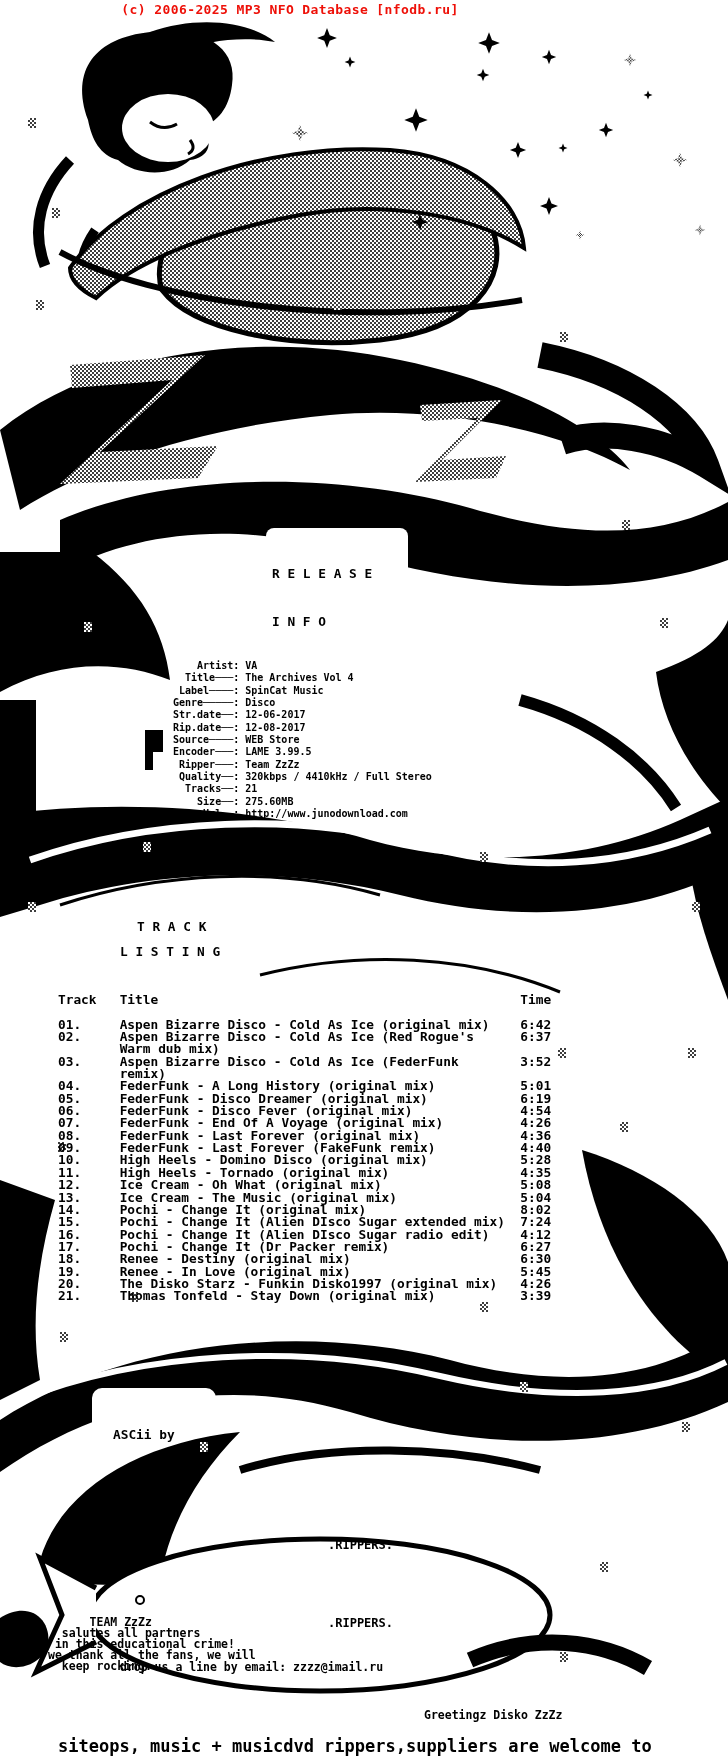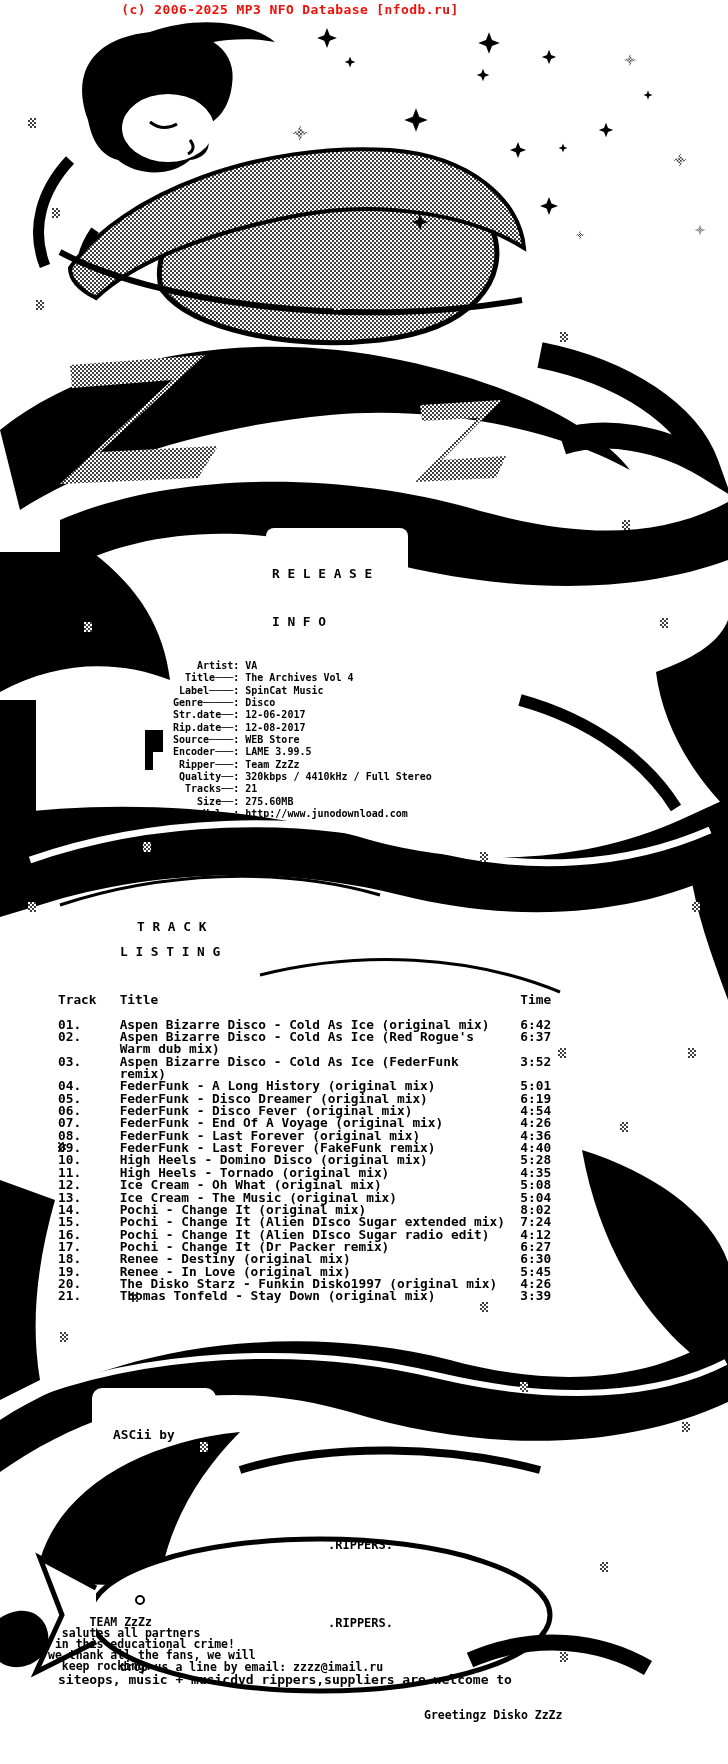--- a/index.html
+++ b/index.html
@@ -11,21 +11,21 @@
   #copyright{left:0;top:2px;width:580px;text-align:center;font-size:13px;letter-spacing:0.4px;}
   #rel-heading{left:272px;top:534px;width:130px;text-align:left;font-size:12.8px;line-height:16px;}
   #rel-fields{left:173px;top:644px;font-size:10px;line-height:12.35px;margin-top:16px;}
   #trk-head-1{left:137px;top:919px;font-size:12.8px;}
   #trk-head-2{left:120px;top:944px;font-size:12.8px;}
   #track-table{left:58px;top:994px;font-size:12.8px;line-height:12.35px;}
   #ascii-by{left:113px;top:1396px;font-size:12.8px;line-height:15.5px;}
   #rippers{left:328px;top:1480px;font-size:12px;line-height:26px;}
   #enjoy{left:99px;top:1547px;font-size:12.8px;}
   #team-shout{left:48px;top:1617px;font-size:11.5px;line-height:11px;}
-  #footer-1{left:58px;top:1672px;font-size:13px;}
+  #footer-1{left:58px;top:1736px;font-size:17px;}
   #footer-2{left:120px;top:1660px;font-size:11.5px;}
   #greetingz{left:424px;top:1708px;font-size:11.5px;}
 </style>
 </head>
 <body>
 
 <svg id="art" width="728" height="1764" viewBox="0 0 728 1764" xmlns="http://www.w3.org/2000/svg">
   <defs>
     <pattern id="dg" width="4" height="4" patternUnits="userSpaceOnUse">
       <rect width="4" height="4" fill="#ffffff"></rect>

